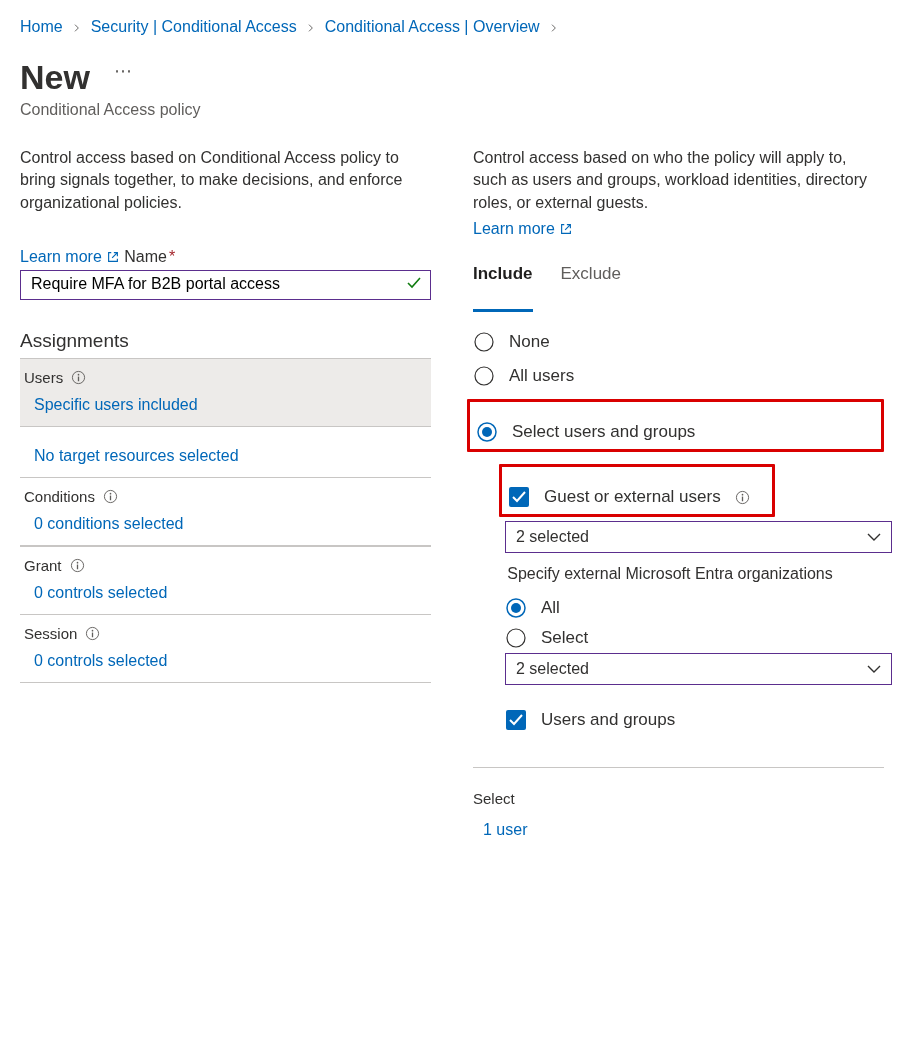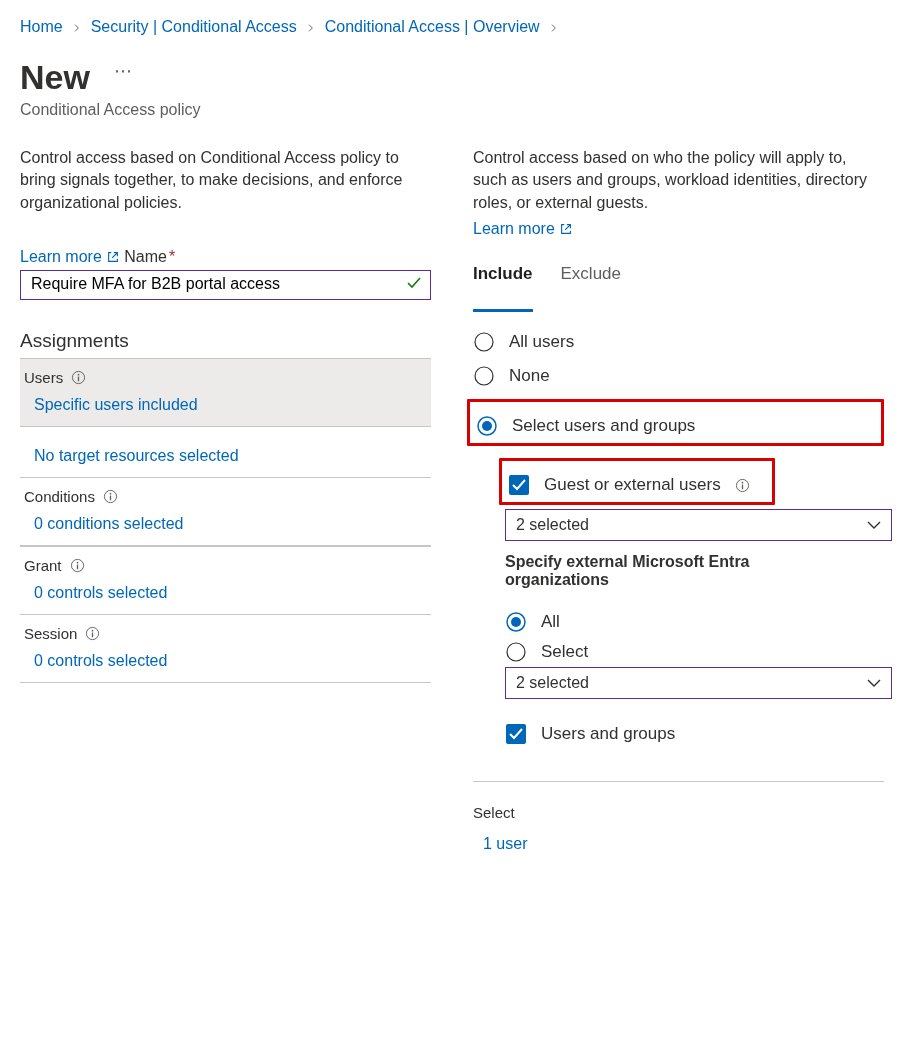--- a/index.html
+++ b/index.html
@@ -56,28 +56,28 @@
   .item-head .lbl { font-size: 15px; }
   .link-val { color: var(--blue); margin: 10px 0 0 10px; display: inline-block; text-decoration: none; }
   
   .tabs { display: flex; gap: 28px; margin: 26px 0 0 0; border-bottom: 1px solid transparent; }
   .tab { padding: 0 0 25px 0; font-size: 17px; cursor: pointer; }
   .tab.active { font-weight: 600; color: #201f1e; border-bottom: 3px solid var(--blue); }
   .tab.inactive { color: var(--muted); }
   .opt-list { margin: 18px 0 0 0; display: flex; flex-direction: column; gap: 12px; }
   .radio-row, .check-row { display: flex; align-items: center; gap: 14px; font-size: 17px; }
   .indent1 { margin-left: 32px; }
-  .hl { border: 3px solid var(--highlight); padding: 13px 22px 6px 6px; margin-left: -6px; border-radius: 1px; }
+  .hl { border: 3px solid var(--highlight); padding: 19px 22px 6px 6px; margin-left: -6px; border-radius: 1px; }
   .hl-wide { display: inline-flex; }
   .dd {
     width: 387px; border: 1px solid #5b2e8e; padding: 6px 10px;
     display: flex; justify-content: space-between; align-items: center;
     font-size: 16px; cursor: pointer; margin-top: 4px;
   }
-  .sub { margin: 12px 0 22px 0; font-weight: 700; max-width: 330px; }
+  .sub { margin: 12px 0 14px 0; font-weight: 400; max-width: 330px; text-align: center; }
   .select-head { font-size: 15px; margin: 22px 0 4px 0; }
   .select-sep { border-top: 1px solid var(--sep); margin: 24px 0 0 0; padding-top: 0; }
   
   svg { flex-shrink: 0; }
   .info-icon { width: 15px; height: 15px; }
   .ext-icon { width: 14px; height: 14px; }
   .chev { width: 8px; height: 8px; }
 </style>
 </head>
 <body>
@@ -202,27 +202,27 @@
     <div class="tabs">
       <div class="tab active">Include</div>
       <div class="tab inactive">Exclude</div>
     </div>
 
     <div class="opt-list">
       <label class="radio-row">
         <svg width="22" height="22">
             <circle cx="11" cy="11" r="9" fill="none" stroke="#323130" stroke-width="1.2"></circle>
           </svg>
-        <span>All users</span>
+        <span>None</span>
       </label>
       <label class="radio-row">
         <svg width="22" height="22">
             <circle cx="11" cy="11" r="9" fill="none" stroke="#323130" stroke-width="1.2"></circle>
           </svg>
-        <span>None</span>
+        <span>All users</span>
       </label>
 
       <div class="hl hl-wide">
         <label class="radio-row">
           <svg width="22" height="22">
               <circle cx="11" cy="11" r="9" fill="none" stroke="#0067b8" stroke-width="1.5"></circle>
               <circle cx="11" cy="11" r="5" fill="#0067b8"></circle>
             </svg>
           <span>Select users and groups</span>
         </label>

